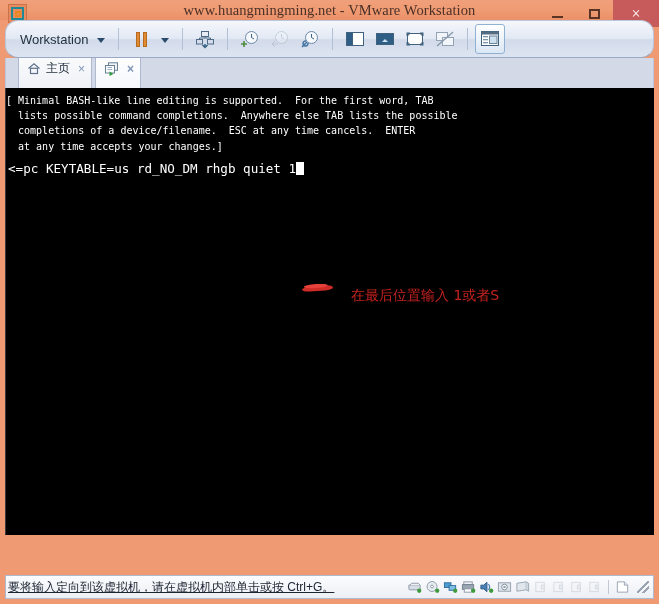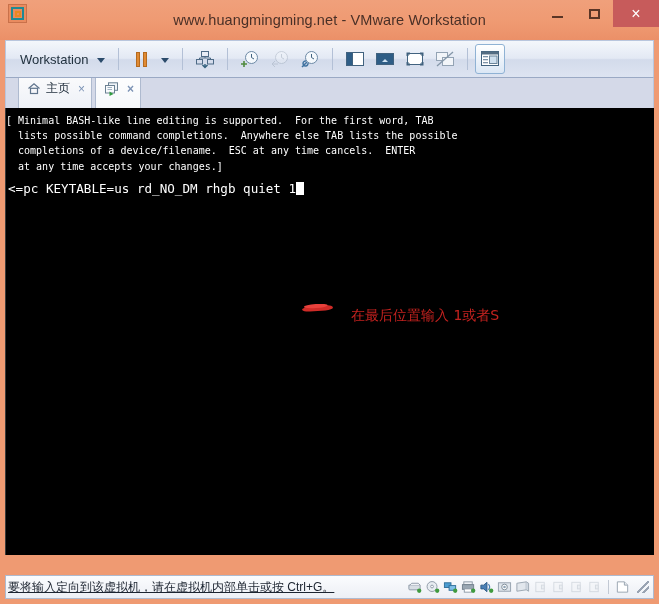--- a/index.html
+++ b/index.html
@@ -18,24 +18,25 @@
     position: relative;
     width: 659px;
     height: 604px;
     background: #ef9a72;
     box-sizing: border-box;
   }
 
   
   .titlebar {
     position: relative;
-    height: 40px;
+    height: 20px;
     background: linear-gradient(to bottom, #f0a07b 0%, #ef9a72 55%, #eb9068 100%);
     display: flex;
     align-items: center;
+    font-family: Liberation Serif, serif;
   }
   .win-icon {
     position: absolute;
     left: 8px;
     top: 4px;
     width: 19px;
     height: 19px;
     background: #e98b5f;
     border: 1px solid #c9714a;
     box-sizing: border-box;
@@ -99,20 +100,21 @@
     height: 38px;
     background: linear-gradient(to bottom, #f4f7fb 0%, #e3e9f4 48%, #d3dbeb 52%, #dde4f1 100%);
     border-top: 1px solid #b9c6dd;
     border-left: 1px solid #b9c6dd;
     border-right: 1px solid #b9c6dd;
     border-bottom: 1px solid #9aa9c4;
     display: flex;
     align-items: center;
     box-sizing: border-box;
     padding-left: 8px;
+    border-radius: 13px;
   }
   .tb-label {
     font-size: 13px;
     color: #22323f;
     padding: 0 4px 0 6px;
     white-space: nowrap;
   }
   .caret {
     width: 0; height: 0;
     border-left: 4px solid transparent;

